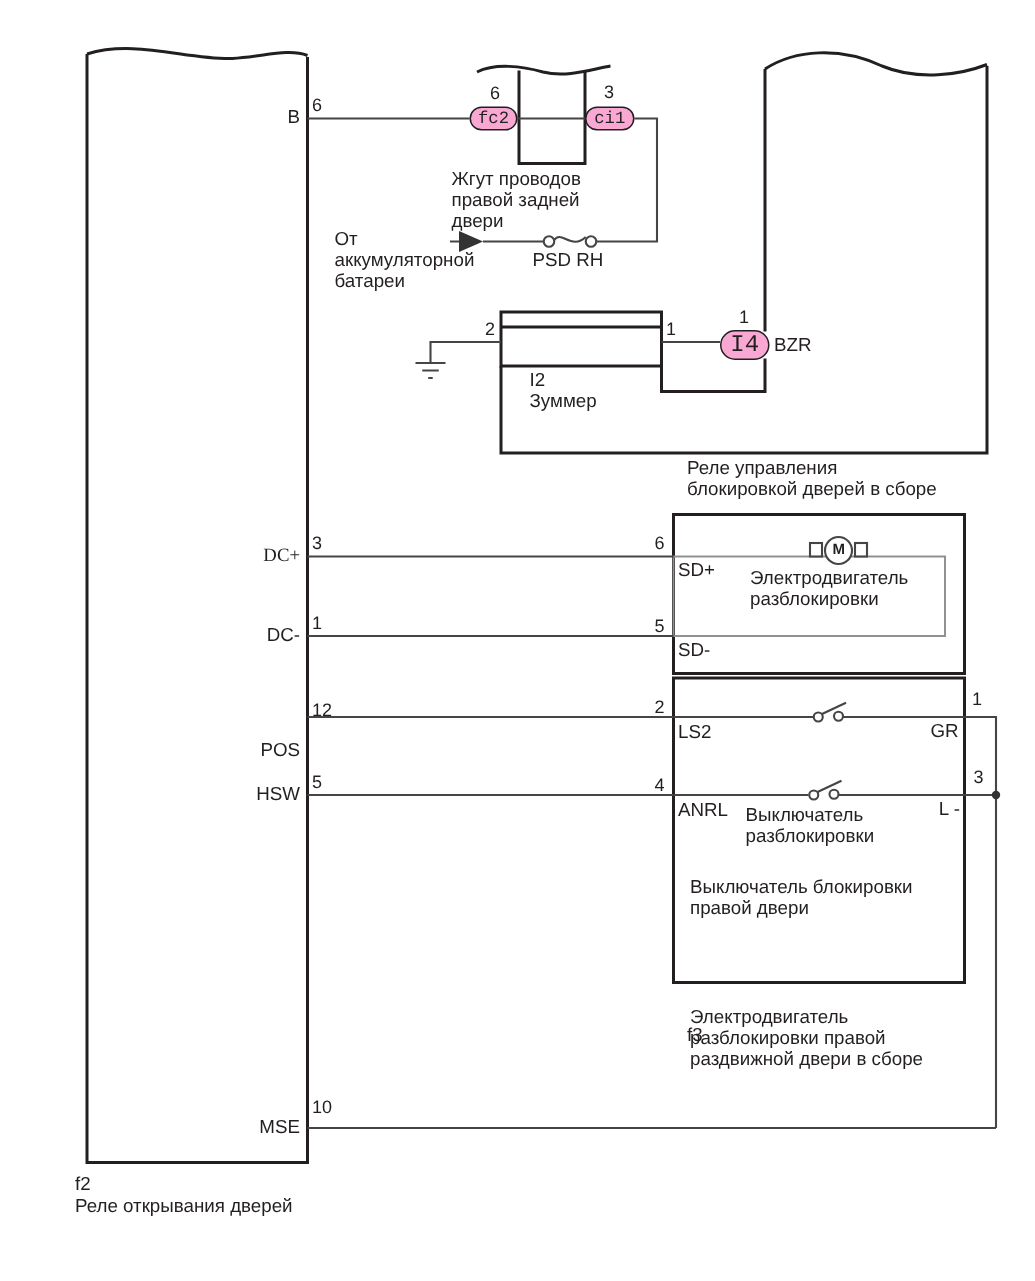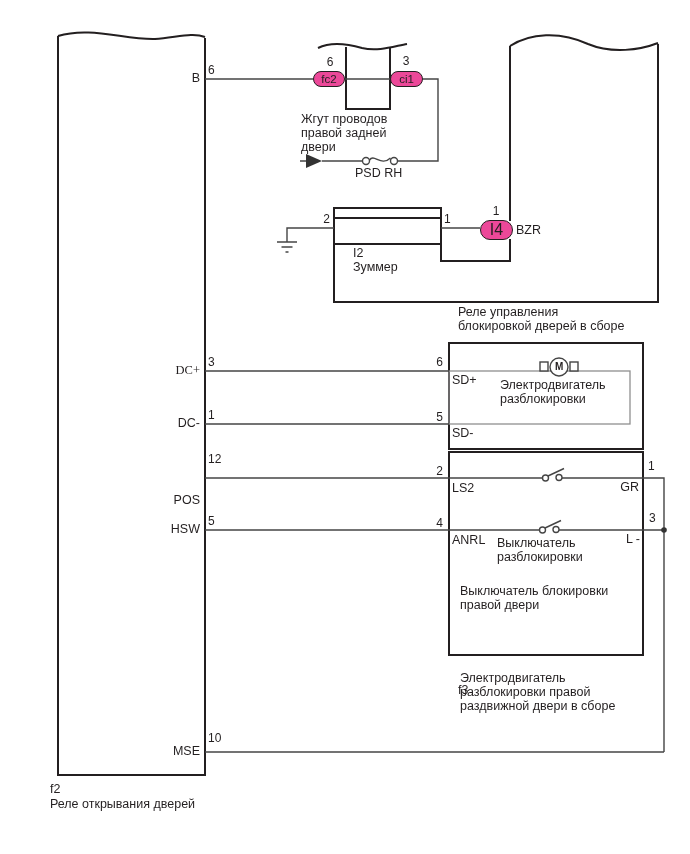--- a/index.html
+++ b/index.html
@@ -7,23 +7,23 @@
     position:relative;width:690px;height:854px;background:#ffffff;
     font-family:"Liberation Sans","DejaVu Sans",sans-serif;
     color:#231f20;overflow:hidden;
   }
   #stage svg{position:absolute;left:0;top:0;}
   .lbl{position:absolute;font-size:12.5px;line-height:14px;white-space:pre-line;color:#231f20;}
   .num{position:absolute;font-size:12px;line-height:14px;color:#231f20;}
   .r{text-align:right;}
   .c{text-align:center;}
   .oval{
-    position:absolute;border:1.6px solid #231f20;border-radius:10px;background:#ec4899;
+    position:absolute;border:1.6px solid #231f20;border-radius:10px;background:#f9a8d4;
     font-size:11.5px;display:flex;align-items:center;justify-content:center;
-    box-sizing:border-box;color:#231f20;
+    box-sizing:border-box;color:#231f20;font-family:Liberation Mono, monospace;
   }
   .box{stroke:#231f20;stroke-width:2;fill:none;}
   .wire{stroke:#454545;stroke-width:1.4;fill:none;}
   .sub{stroke:#8f8f8f;stroke-width:1.3;fill:none;}
   .sym{stroke:#454545;stroke-width:1.4;fill:#ffffff;}
   .fill{fill:#333333;stroke:none;}
   .mletter{position:absolute;font-size:10px;font-weight:bold;color:#231f20;}
 </style>
 </head>
 <body>
@@ -117,34 +117,37 @@
   <div class="lbl r" style="left:132px;top:71px;width:68px;">B</div>
   <div class="lbl r" style="left:132px;top:363px;width:68px;font-family:Liberation Serif, serif;">DC+</div>
   <div class="lbl r" style="left:132px;top:416px;width:68px;">DC-</div>
   <div class="lbl r" style="left:132px;top:493px;width:68px;">POS</div>
   <div class="lbl r" style="left:132px;top:522px;width:68px;">HSW</div>
   <div class="lbl r" style="left:132px;top:744px;width:68px;">MSE</div>
 
   <div class="num" style="left:208px;top:63px;">6</div>
   <div class="num" style="left:208px;top:355px;">3</div>
   <div class="num" style="left:208px;top:408px;">1</div>
-  <div class="num" style="left:208px;top:452px;">12</div>
+  <div class="num" style="left:208px;top:466px;">12</div>
   <div class="num" style="left:208px;top:514px;">5</div>
   <div class="num" style="left:208px;top:731px;">10</div>
 
   <div class="lbl" style="left:50px;top:782px;">f2</div>
   <div class="lbl" style="left:50px;top:797px;">Реле открывания дверей</div>
 
   <div class="oval" style="left:313px;top:71px;width:32px;height:16px;">fc2</div>
   <div class="num c" style="left:320px;top:55px;width:20px;">6</div>
   <div class="oval" style="left:390px;top:71px;width:33px;height:16px;">ci1</div>
   <div class="num c" style="left:396px;top:54px;width:20px;">3</div>
   <div class="lbl" style="left:301px;top:112px;">Жгут проводов
 правой задней
 двери</div>
+  <div class="lbl" style="left:223px;top:152px;">От
+аккумуляторной
+батареи</div>
   <div class="lbl" style="left:355px;top:166px;">PSD RH</div>
 
   <div class="num r" style="left:300px;top:212px;width:30px;">2</div>
   <div class="num" style="left:444px;top:212px;">1</div>
   <div class="lbl" style="left:353px;top:246px;">I2
 Зуммер</div>
   <div class="oval" style="left:480px;top:220px;width:33px;height:20px;font-size:16px;">I4</div>
   <div class="num c" style="left:486px;top:204px;width:20px;">1</div>
   <div class="lbl" style="left:516px;top:223px;">BZR</div>
   <div class="lbl" style="left:458px;top:305px;">Реле управления

